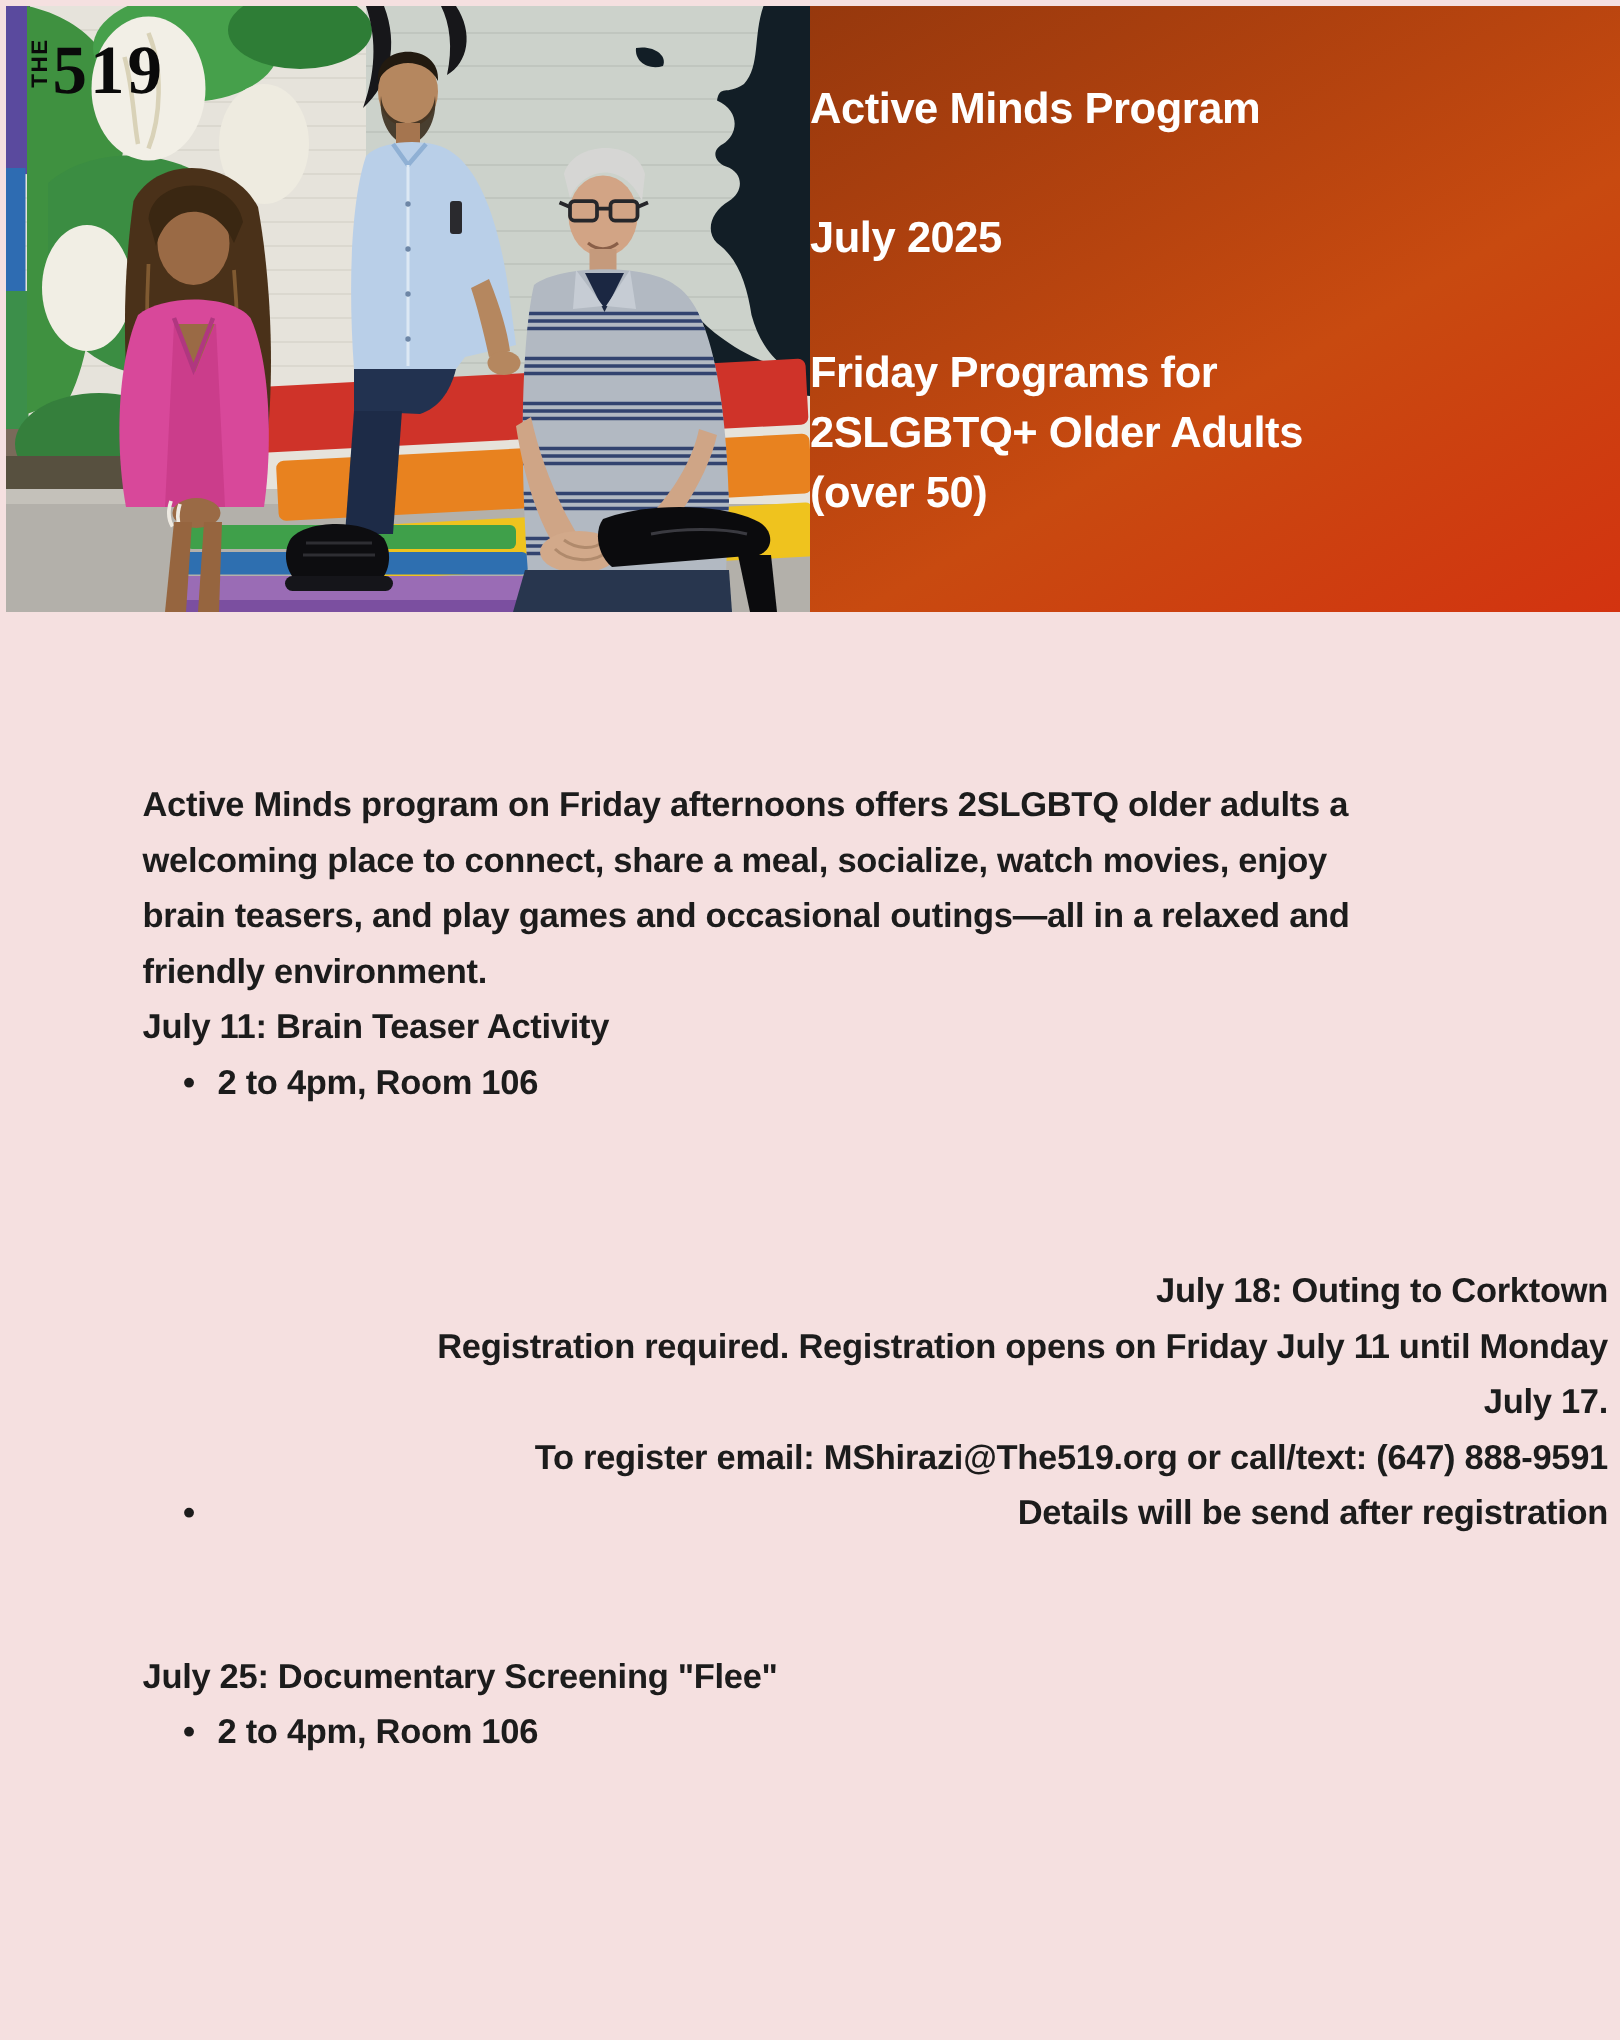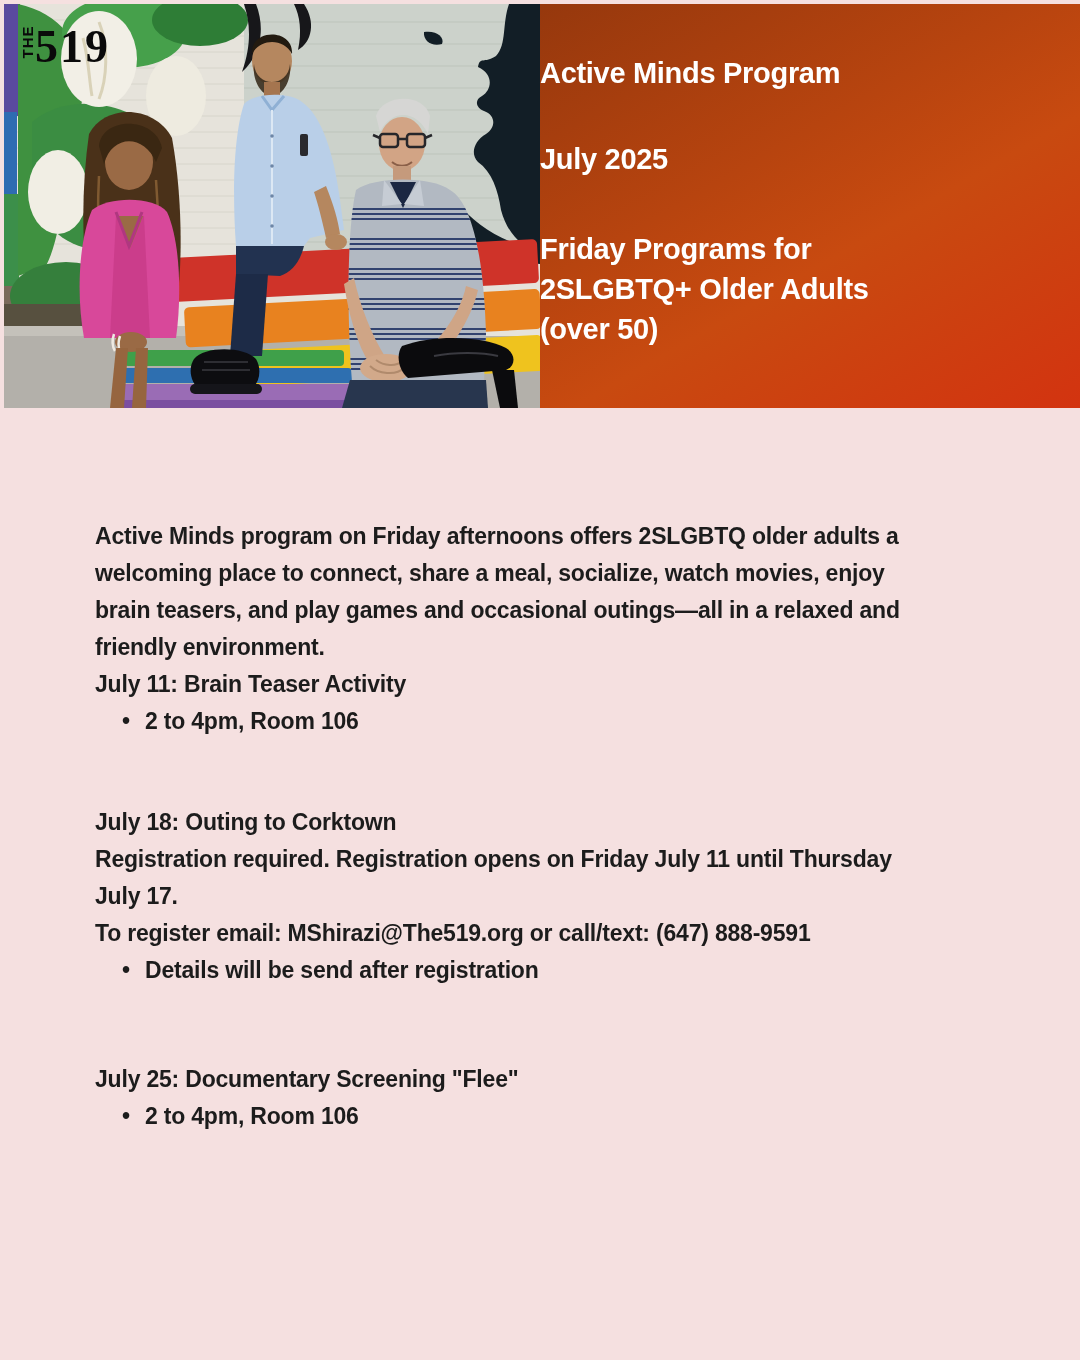--- a/index.html
+++ b/index.html
@@ -45,21 +45,21 @@
     font-size:29px; font-weight:bold; line-height:40px; letter-spacing:-0.3px;
   }
   .h-date { margin-top:46px; }
   .h-sub  { margin-top:50px; }
 
   
   .content { padding-left:95px; padding-right:8px; }
   .txt { font-size:23px; font-weight:bold; line-height:37px; letter-spacing:-0.2px; white-space:nowrap; }
   .intro   { margin-top:110px; }
   .event-1 { }
-  .event-2 { margin-top:64px; }
+  .event-2 { margin-top:102px;text-align:right; }
   .event-3 { margin-top:72px; }
   .bullet  { position:relative; padding-left:50px; }
   .bullet::before {
     content:"\2022";
     position:absolute; left:27px; top:0;
     font-size:23px; font-weight:bold; line-height:37px;
   }
 </style>
 </head>
 <body>
@@ -219,21 +219,21 @@
       <div class="txt">friendly environment.</div>
     </div>
 
     <section class="event-1">
       <div class="txt">July 11: Brain Teaser Activity</div>
       <div class="txt bullet">2 to 4pm, Room 106</div>
     </section>
 
     <section class="event-2">
       <div class="txt">July 18: Outing to Corktown</div>
-      <div class="txt">Registration required. Registration opens on Friday July 11 until Thursday</div>
+      <div class="txt">Registration required. Registration opens on Friday July 11 until Monday</div>
       <div class="txt">July 17.</div>
       <div class="txt">To register email: MShirazi@The519.org or call/text: (647) 888-9591</div>
       <div class="txt bullet">Details will be send after registration</div>
     </section>
 
     <section class="event-3">
       <div class="txt">July 25: Documentary Screening "Flee"</div>
       <div class="txt bullet">2 to 4pm, Room 106</div>
     </section>
 

